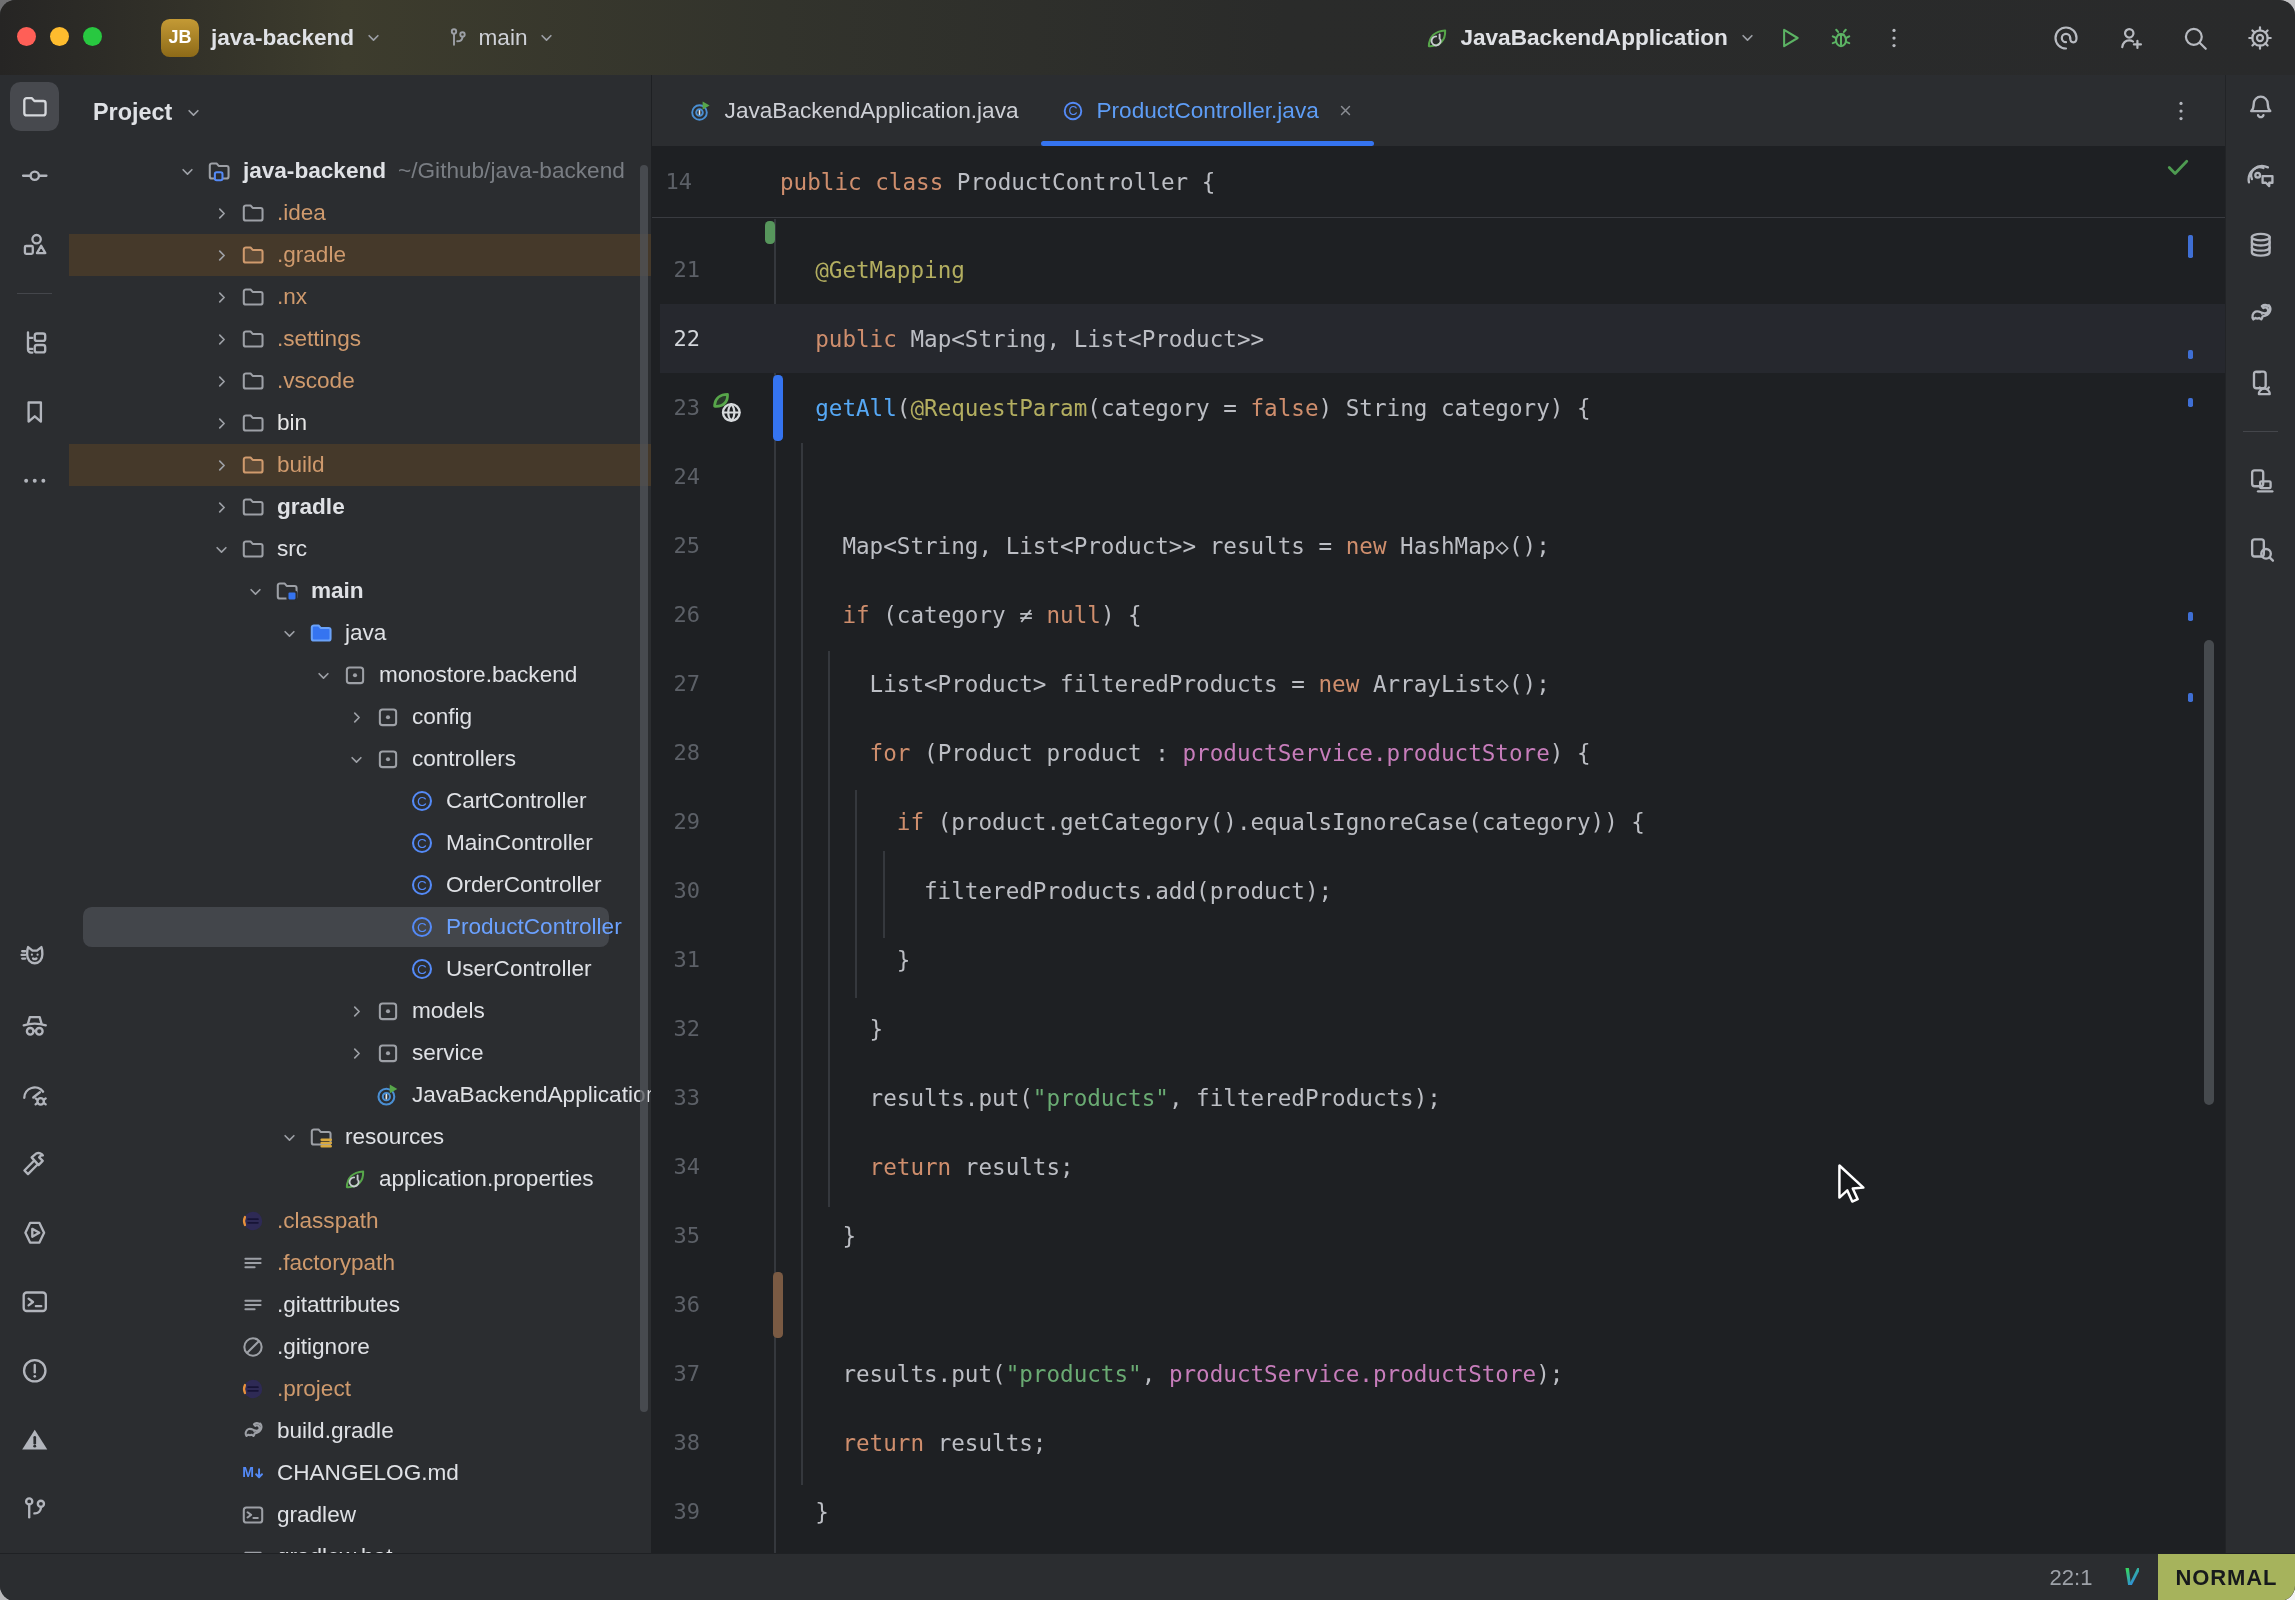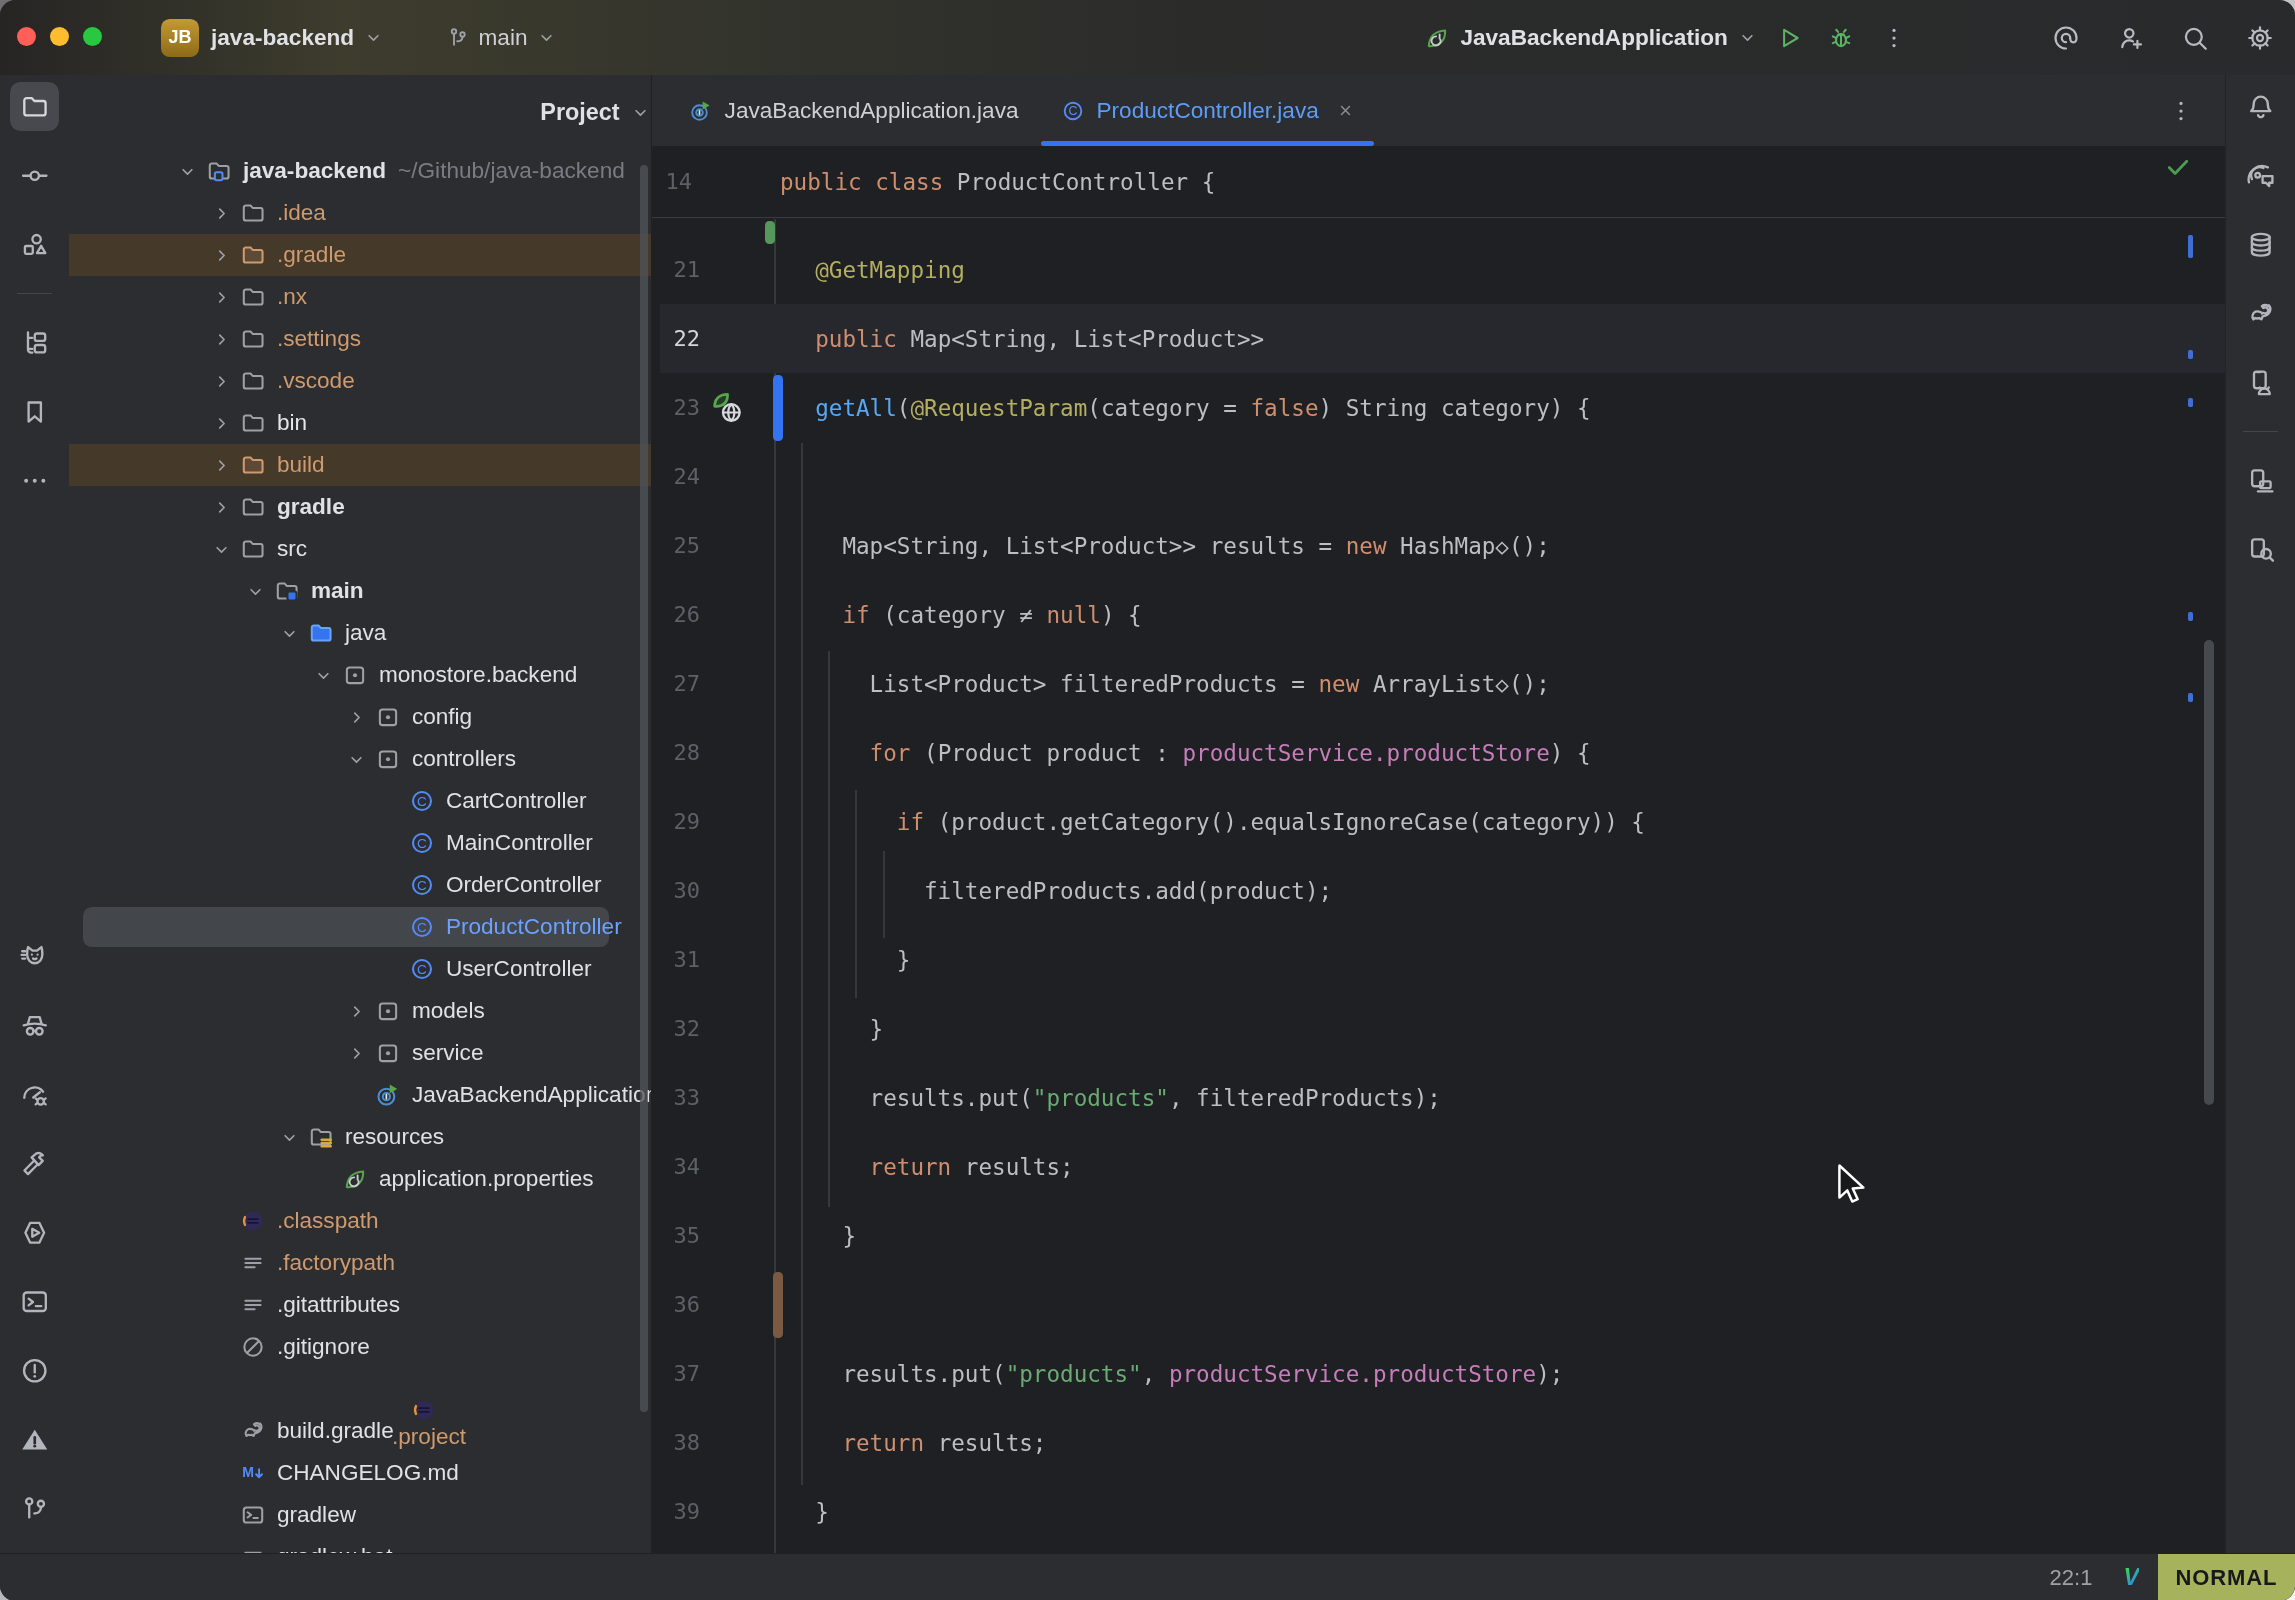--- a/index.html
+++ b/index.html
@@ -31,21 +31,21 @@
   .strip{width:69px;flex:none;background:#2b2d30;display:flex;flex-direction:column;align-items:center;padding-top:7px;}
   .strip.right{border-left:0.9px solid #222427;}
   .icon-btn{width:49px;height:49px;border-radius:10.4px;display:flex;align-items:center;justify-content:center;
     color:#b2b5bc;flex:none;margin-bottom:20px;}
   .icon-btn.active{background:#47494e;color:#d5d7db;}
   .strip-div{width:35px;height:1.7px;background:#44464b;margin:3.5px 0 24px 0;flex:none;}
   .strip-spacer{flex:1;}
   
   .ppanel{width:582px;flex:none;background:#2b2d30;border-right:0.9px solid #1e2023;position:relative;overflow:hidden;}
   .phead{height:75px;display:flex;align-items:center;padding-left:24px;gap:10.4px;color:#dfe1e5;
-         font-size:23.4px;font-weight:700;justify-content:flex-end;}
+         font-size:23.4px;font-weight:700;}
   .tree{position:absolute;top:75px;left:0;right:0;bottom:0;overflow:hidden;}
   .trow{height:42px;display:flex;align-items:center;font-size:22.6px;color:#dfe1e5;position:relative;white-space:nowrap;}
   .trow.exc{background:#45392a;}
   .trow .selbg{position:absolute;left:14px;right:42px;top:0.9px;bottom:0.9px;background:#43464b;border-radius:8.7px;}
   .tw{width:28px;height:28px;flex:none;display:flex;align-items:center;justify-content:center;color:#9da0a6;position:relative;}
   .tw.chv{margin-right:3.5px;}
   .tw.icn{margin-right:10.4px;}
   .tlabel{position:relative;}
   .tsuffix{color:#797d83;margin-left:12px;position:relative;font-weight:400;}
   .pscroll{position:absolute;right:2.6px;top:90px;width:8.7px;height:1247px;border-radius:4.3px;background:#515459;opacity:.75;}
@@ -664,21 +664,21 @@
           <div class="trow" style="padding-left: 138px;">
             <span class="tw chv"></span>
             <span class="tw icn">
               <svg width="26" height="26" viewBox="0 0 24 24" fill="none" stroke="currentColor" stroke-width="1.9" stroke-linecap="round" stroke-linejoin="round">
                 <circle cx="12" cy="12" r="8"></circle>
                 <path d="M6.9 17.1L17.1 6.9"></path>
               </svg>
             </span>
             <span class="tlabel">.gitignore</span>
           </div>
-          <div class="trow" style="padding-left: 138px; flex-direction: column;">
+          <div class="trow" style="padding-left: 138px;">
             <span class="tw chv"></span>
             <span class="tw icn">
               <svg width="26" height="26" viewBox="0 0 24 24" fill="none" stroke="currentColor" stroke-width="1.9" stroke-linecap="round" stroke-linejoin="round">
                 <circle cx="12" cy="12" r="8.5" fill="#2e2a55" stroke="none"></circle>
                 <path d="M4.6 8.3a8.5 8.5 0 0 0 0 7.4" stroke="#e8913c" stroke-width="2.1"></path>
                 <path d="M7.5 10.3h9M7.5 13.7h9" stroke="#171436" stroke-width="1.7"></path>
               </svg>
             </span>
             <span class="tlabel" style="color: rgb(207, 154, 109);">.project</span>
           </div>

